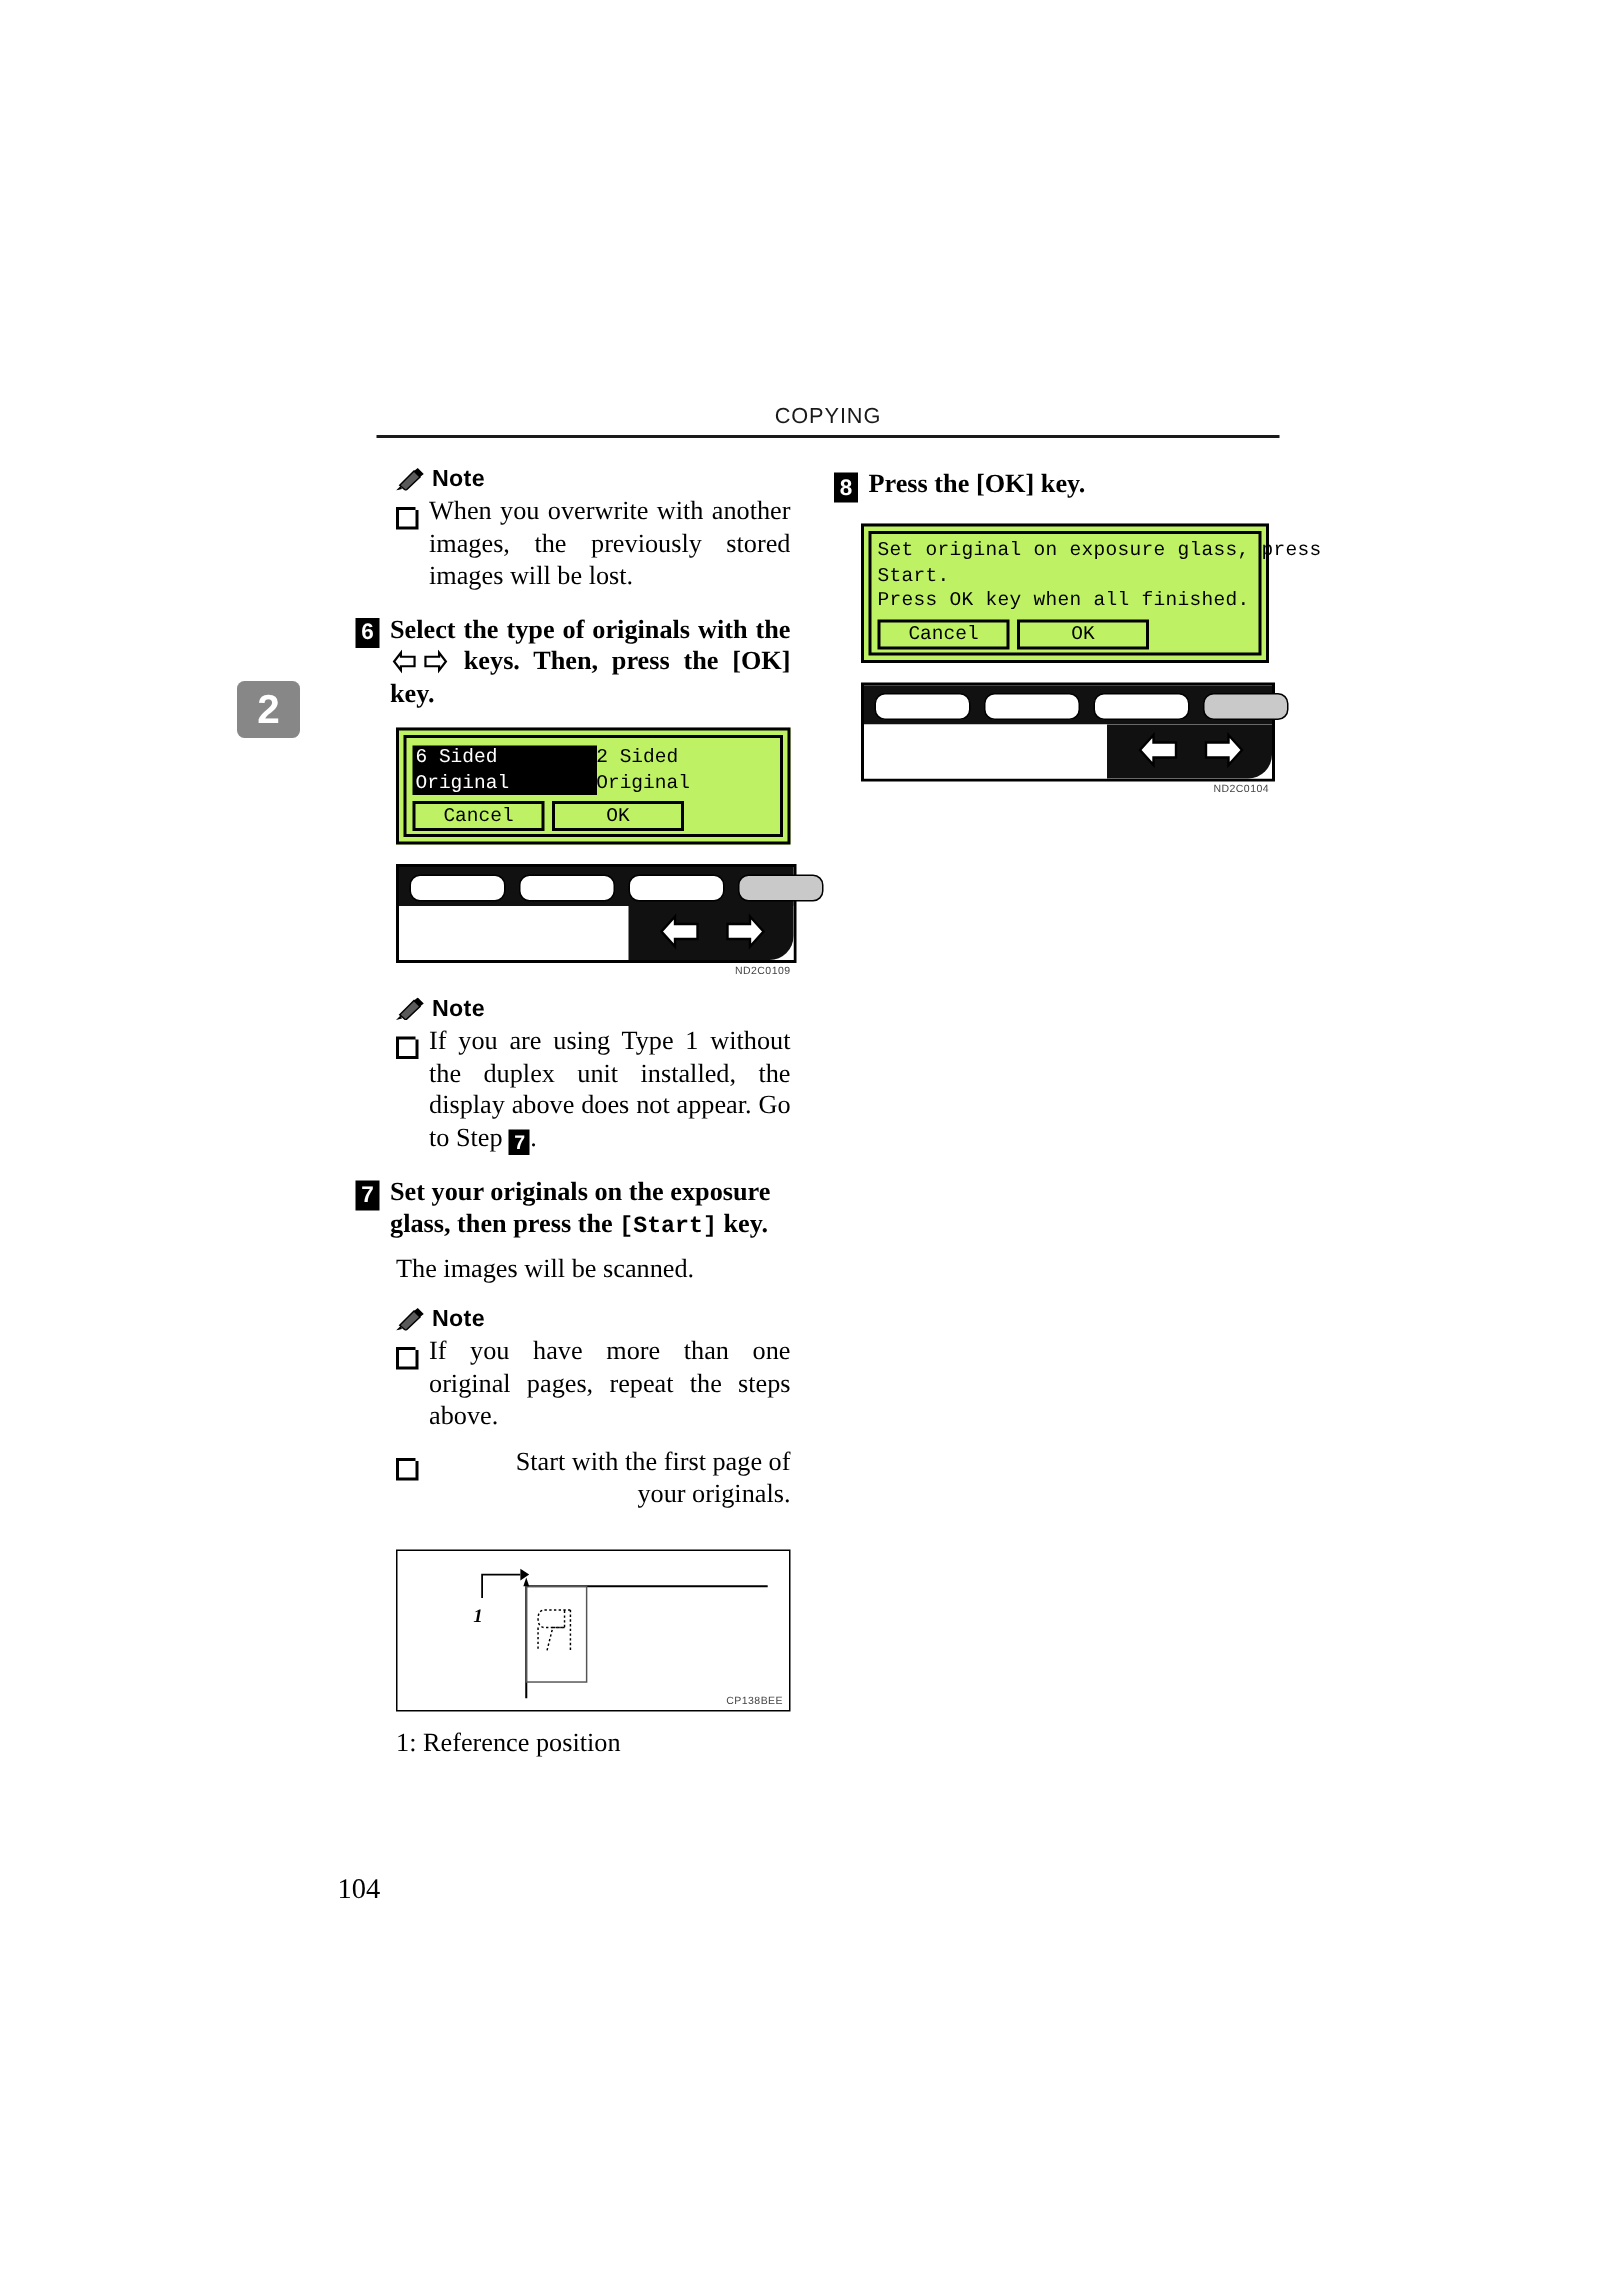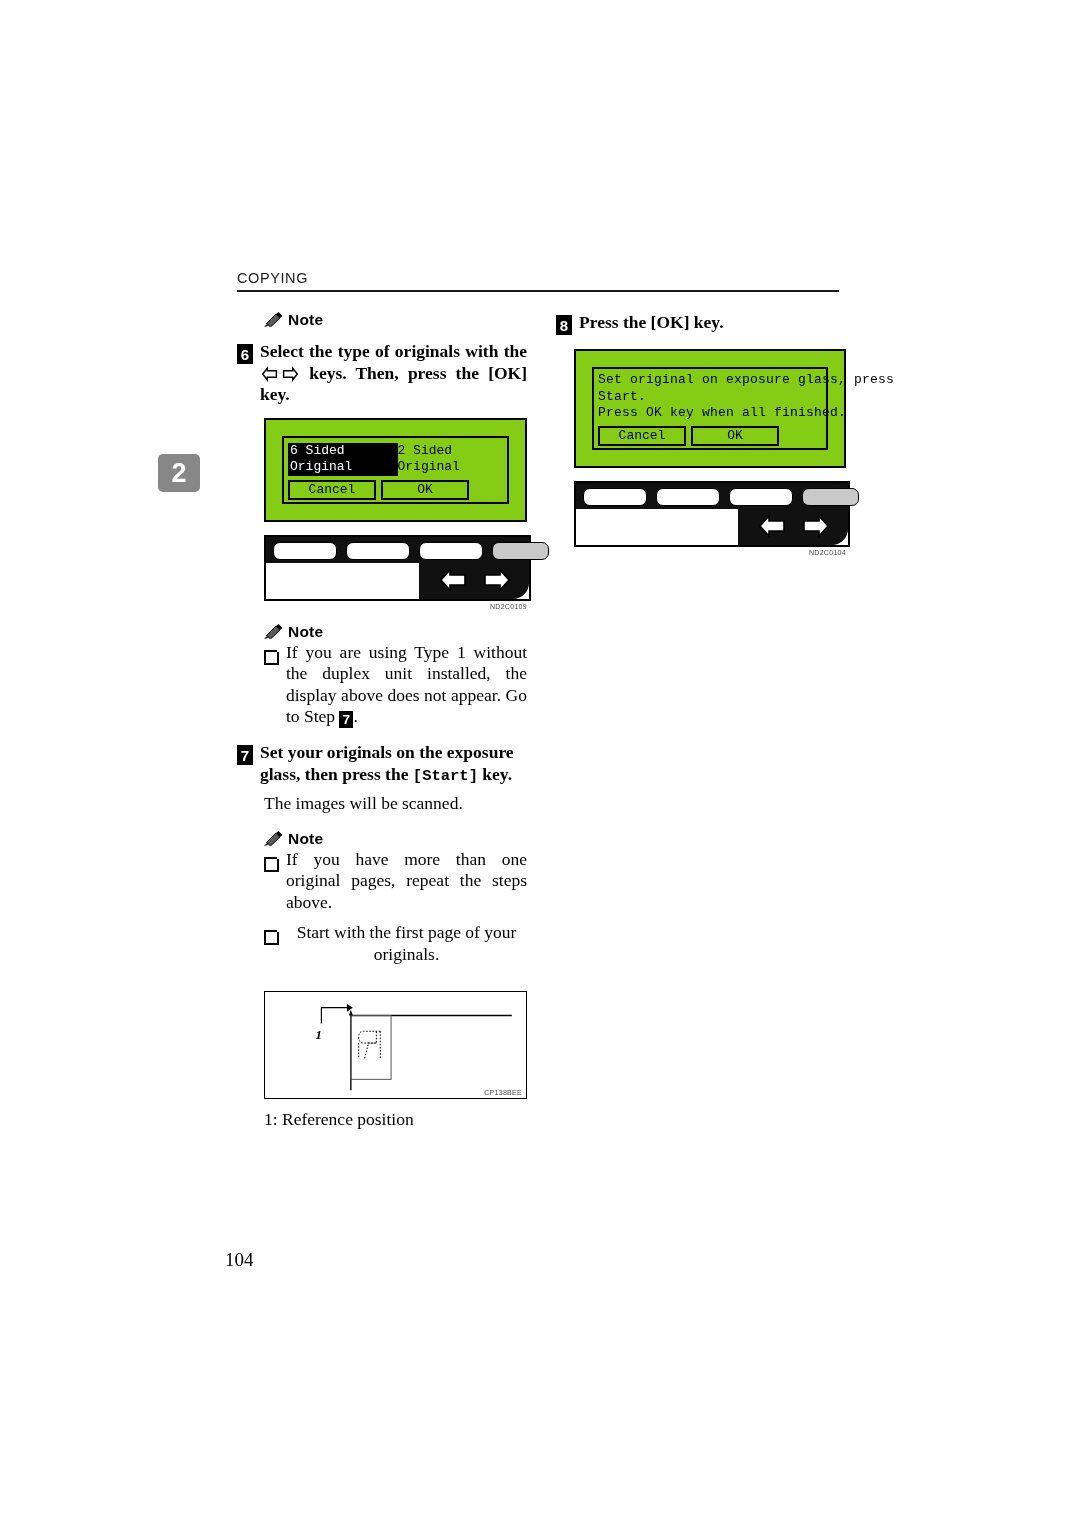--- a/index.html
+++ b/index.html
@@ -10,21 +10,21 @@
     color:#000;
     position:relative;
     overflow:hidden;
   }
   .page{
     position:absolute; left:0; top:0; width:1080px; height:1528px;
   }
 
   
   .header{
-    position:absolute; left:237px; top:270px; width:602px;
+    position:absolute; left:251px; top:270px; width:602px;text-align:center;
   }
   .header-title{
     font-family:"Liberation Sans", sans-serif;
     font-size:14.5px; letter-spacing:.6px; color:#1a1a1a;
     line-height:16px;
   }
   .header-rule{
     margin-top:4px; height:2px; background:#1a1a1a; width:602px;
   }
 
@@ -65,21 +65,21 @@
   .note-bullet:after{
     content:""; position:absolute; right:-3px; top:-3px;
     width:3px; height:3px; background:#fff;
   }
   .note-text{
     font-family:"Liberation Serif", serif;
     font-size:17.5px; line-height:21.5px;
     text-align:justify; text-justify:inter-word;
     flex:1 1 auto;
   }
-  .note-text.nojust{ text-align:center; }
+  .note-text.nojust{ text-align:right;margin-left:36px; }
 
   
   .step{
     display:flex; gap:7px; margin-top:14px;
   }
   .step-badge{
     flex:0 0 auto;
     width:16px; height:20px; background:#000; color:#fff;
     font-family:"Liberation Sans", sans-serif;
     font-weight:bold; font-size:15px;
@@ -106,22 +106,22 @@
   .bracket-key{
     font-family:Liberation Mono, monospace;
     font-size:15.5px; font-weight:bold;
   }
   .arrow-keys{ display:inline-block; vertical-align:-3px; }
   .arrow-keys svg{ display:block; }
 
   
   .lcd{
     border:2px solid #000;
-    background:#84cc16;
-    padding:16px;
+    background:#bef264;
+    padding:3px;
     font-family:"Liberation Mono", monospace;
     position:relative;
   }
   .lcd-inner{ border:2px solid #000; padding:3px 4px 2px 4px; }
   .lcd-line{
     font-size:13px; line-height:16.5px; white-space:pre;
     letter-spacing:.2px;
   }
   .lcd-row{ display:flex; justify-content:space-between; font-size:13px; line-height:16.5px; }
   .lcd-sel{
@@ -198,20 +198,24 @@
     <div>
       <div class="note-head">
         <span class="pencil-icon">
           <svg viewBox="0 0 19 15" width="19" height="15">
             <polygon points="3,12 0,15 4,14" fill="#000"></polygon>
             <polygon points="2.5,11.5 12,2 16,6 6.5,15" fill="#5a5a5a" stroke="#000" stroke-width="1"></polygon>
             <polygon points="12,2 14.5,0 18.5,4 16,6" fill="#000"></polygon>
           </svg>
         </span>
         <span class="note-label">Note</span>
+      </div>
+      <div class="note-item">
+        <span class="note-bullet"></span>
+        <span class="note-text">When you overwrite with another images, the previously stored images will be lost.</span>
       </div>
     </div>
 
     <div class="step">
       <span class="step-badge">6</span>
       <span class="step-text"><span>Select the type of originals with the</span>
         <span class="arrow-keys">
           <svg viewBox="0 0 44 17" width="40" height="16">
             <g fill="none" stroke="#000" stroke-width="1.6">
               <path d="M8,2 L3,8.5 L8,15 L8,12 L18,12 L18,5 L8,5 Z"></path>

